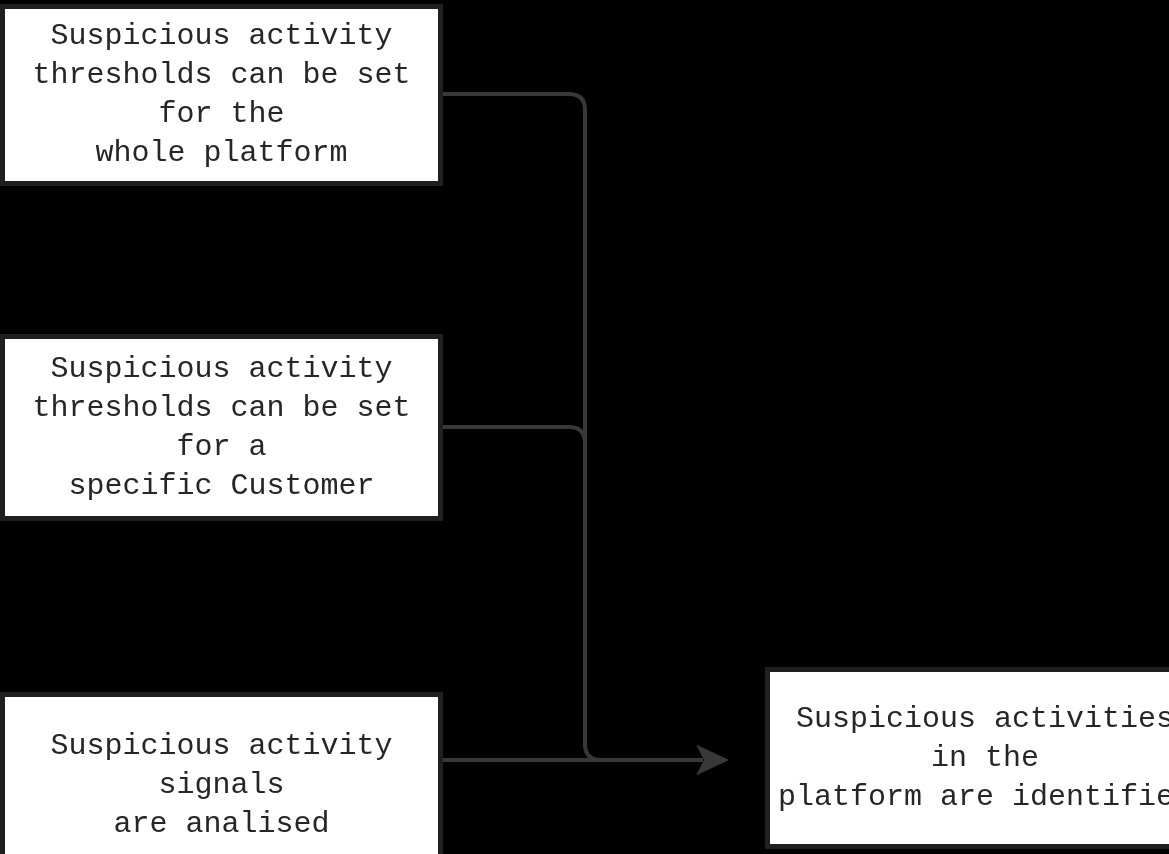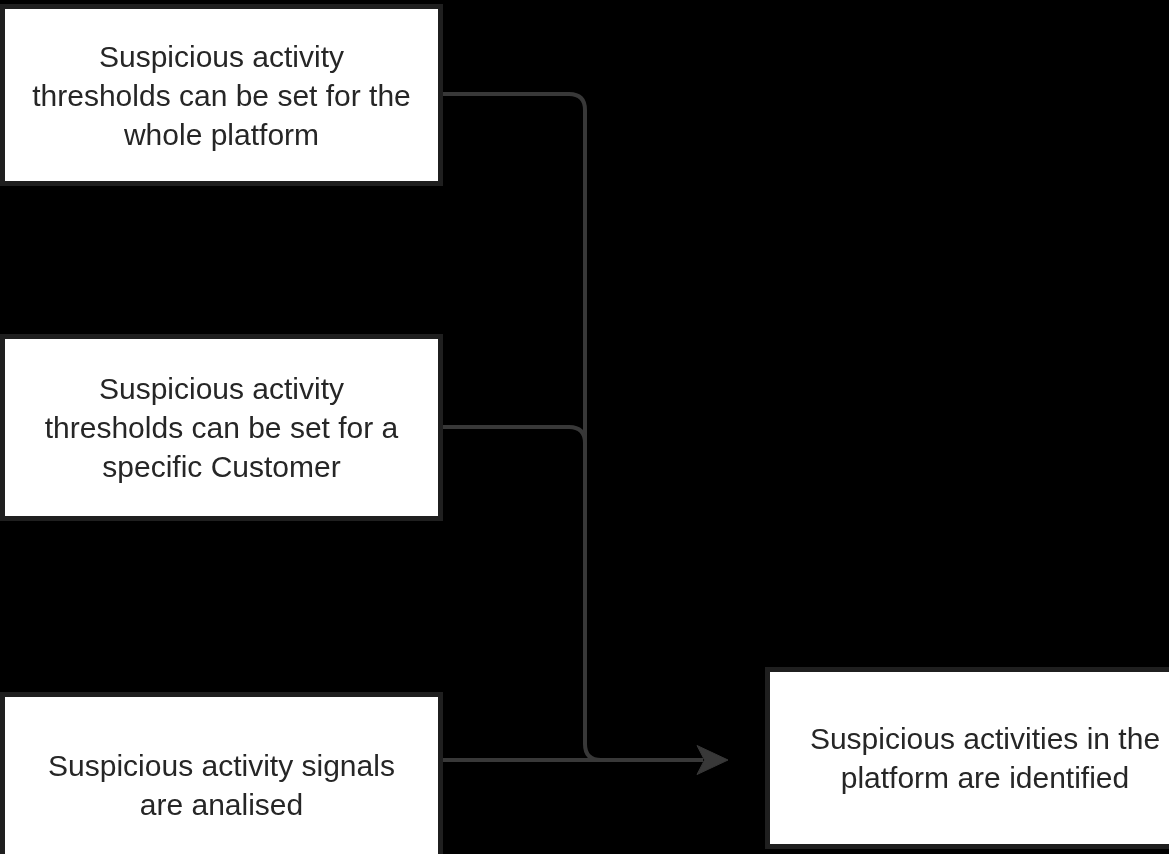--- a/index.html
+++ b/index.html
@@ -47,20 +47,21 @@
     color: var(--node-text);
     display: flex;
     align-items: center;
     justify-content: center;
     text-align: center;
     font-size: 30px;
     line-height: 39px;
     white-space: pre-line;
     padding: 0 2px;
     overflow: hidden;
+    font-family: Liberation Mono, monospace;
   }
   .node-1 { left: 0;     top: 4px;   width: 443px; height: 182px; }
   .node-2 { left: 0;     top: 334px; width: 443px; height: 187px; }
   .node-3 { left: 0;     top: 668px; width: 443px; height: 186px; margin-top: 24px; }
   .node-4 { left: 765px; top: 667px; width: 440px; height: 182px; }
 </style>
 </head>
 <body>
 
 <div class="stage">

